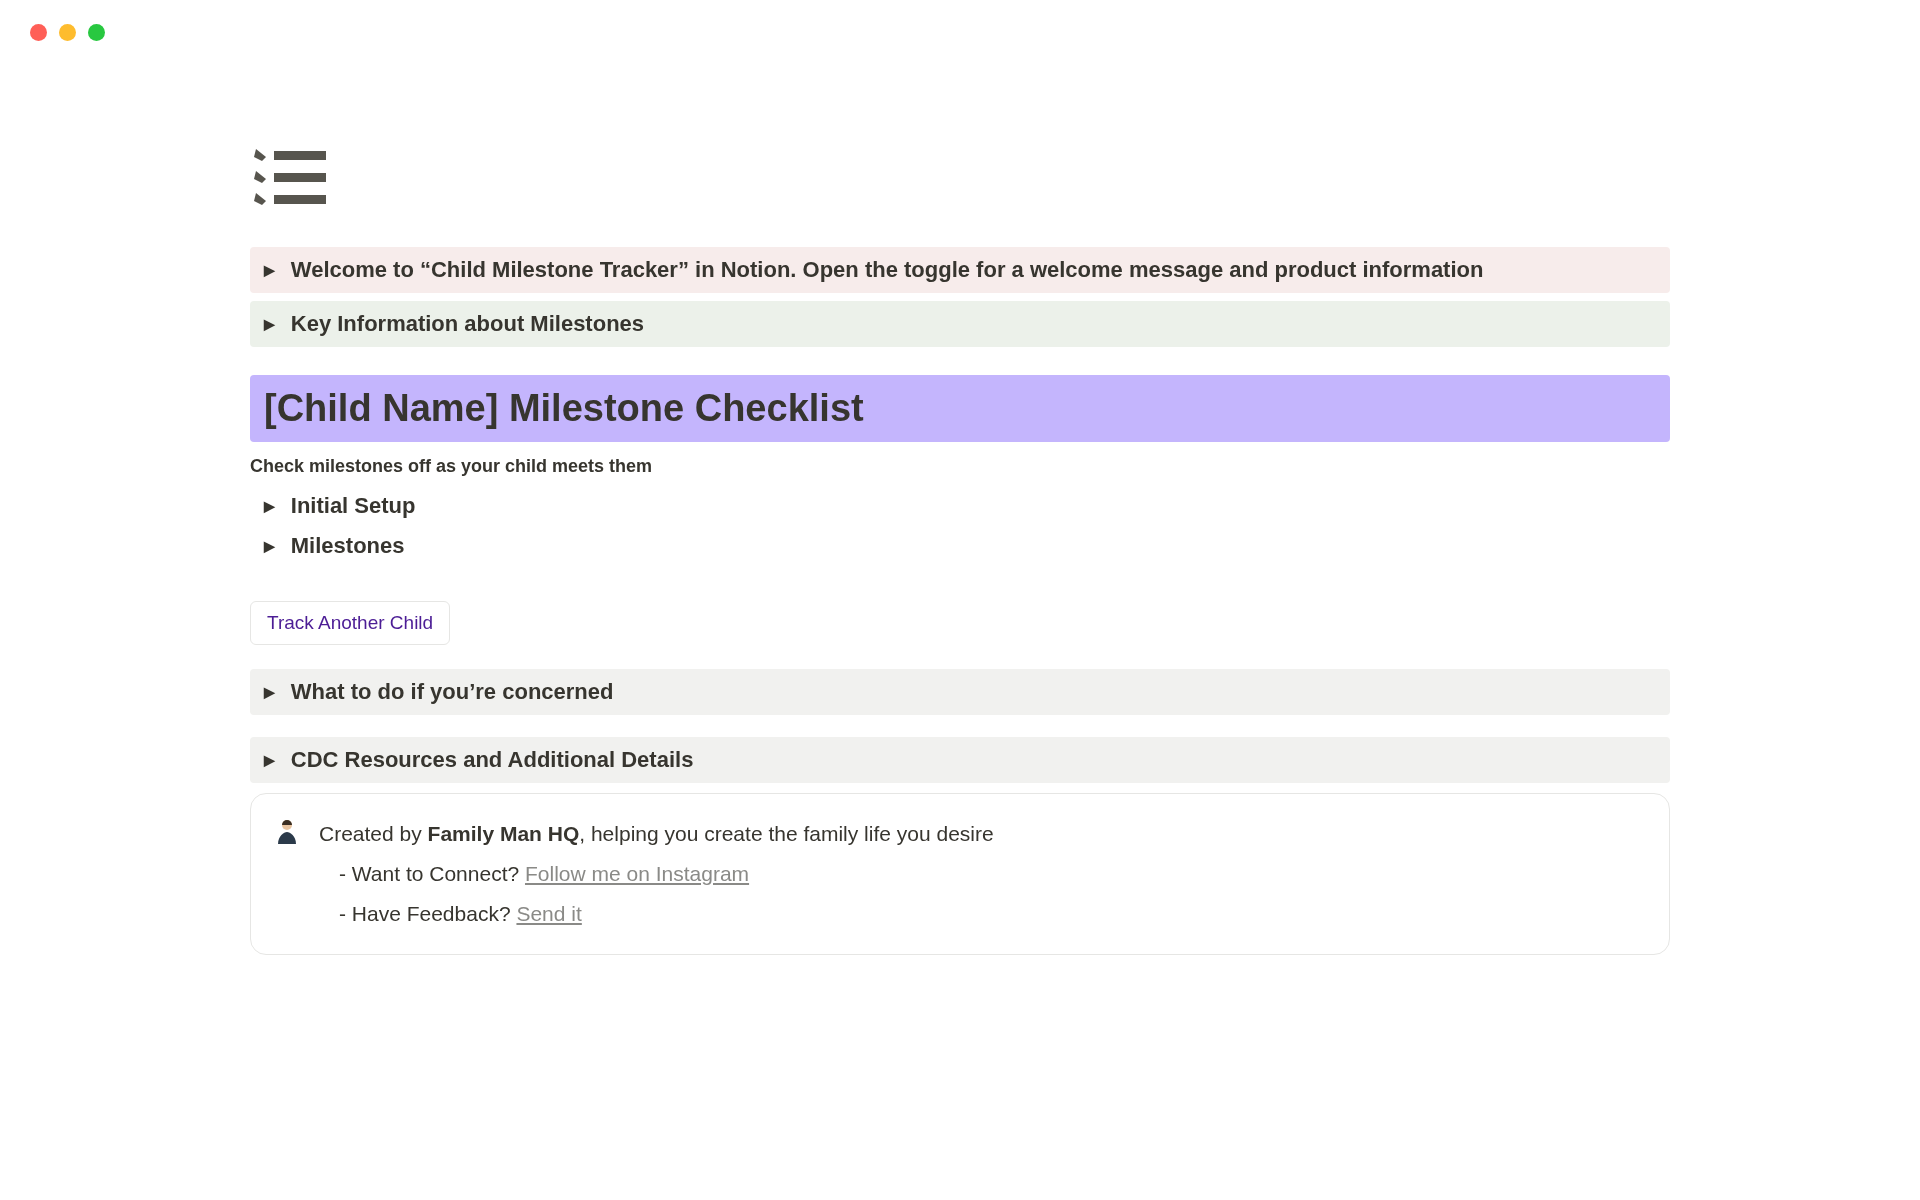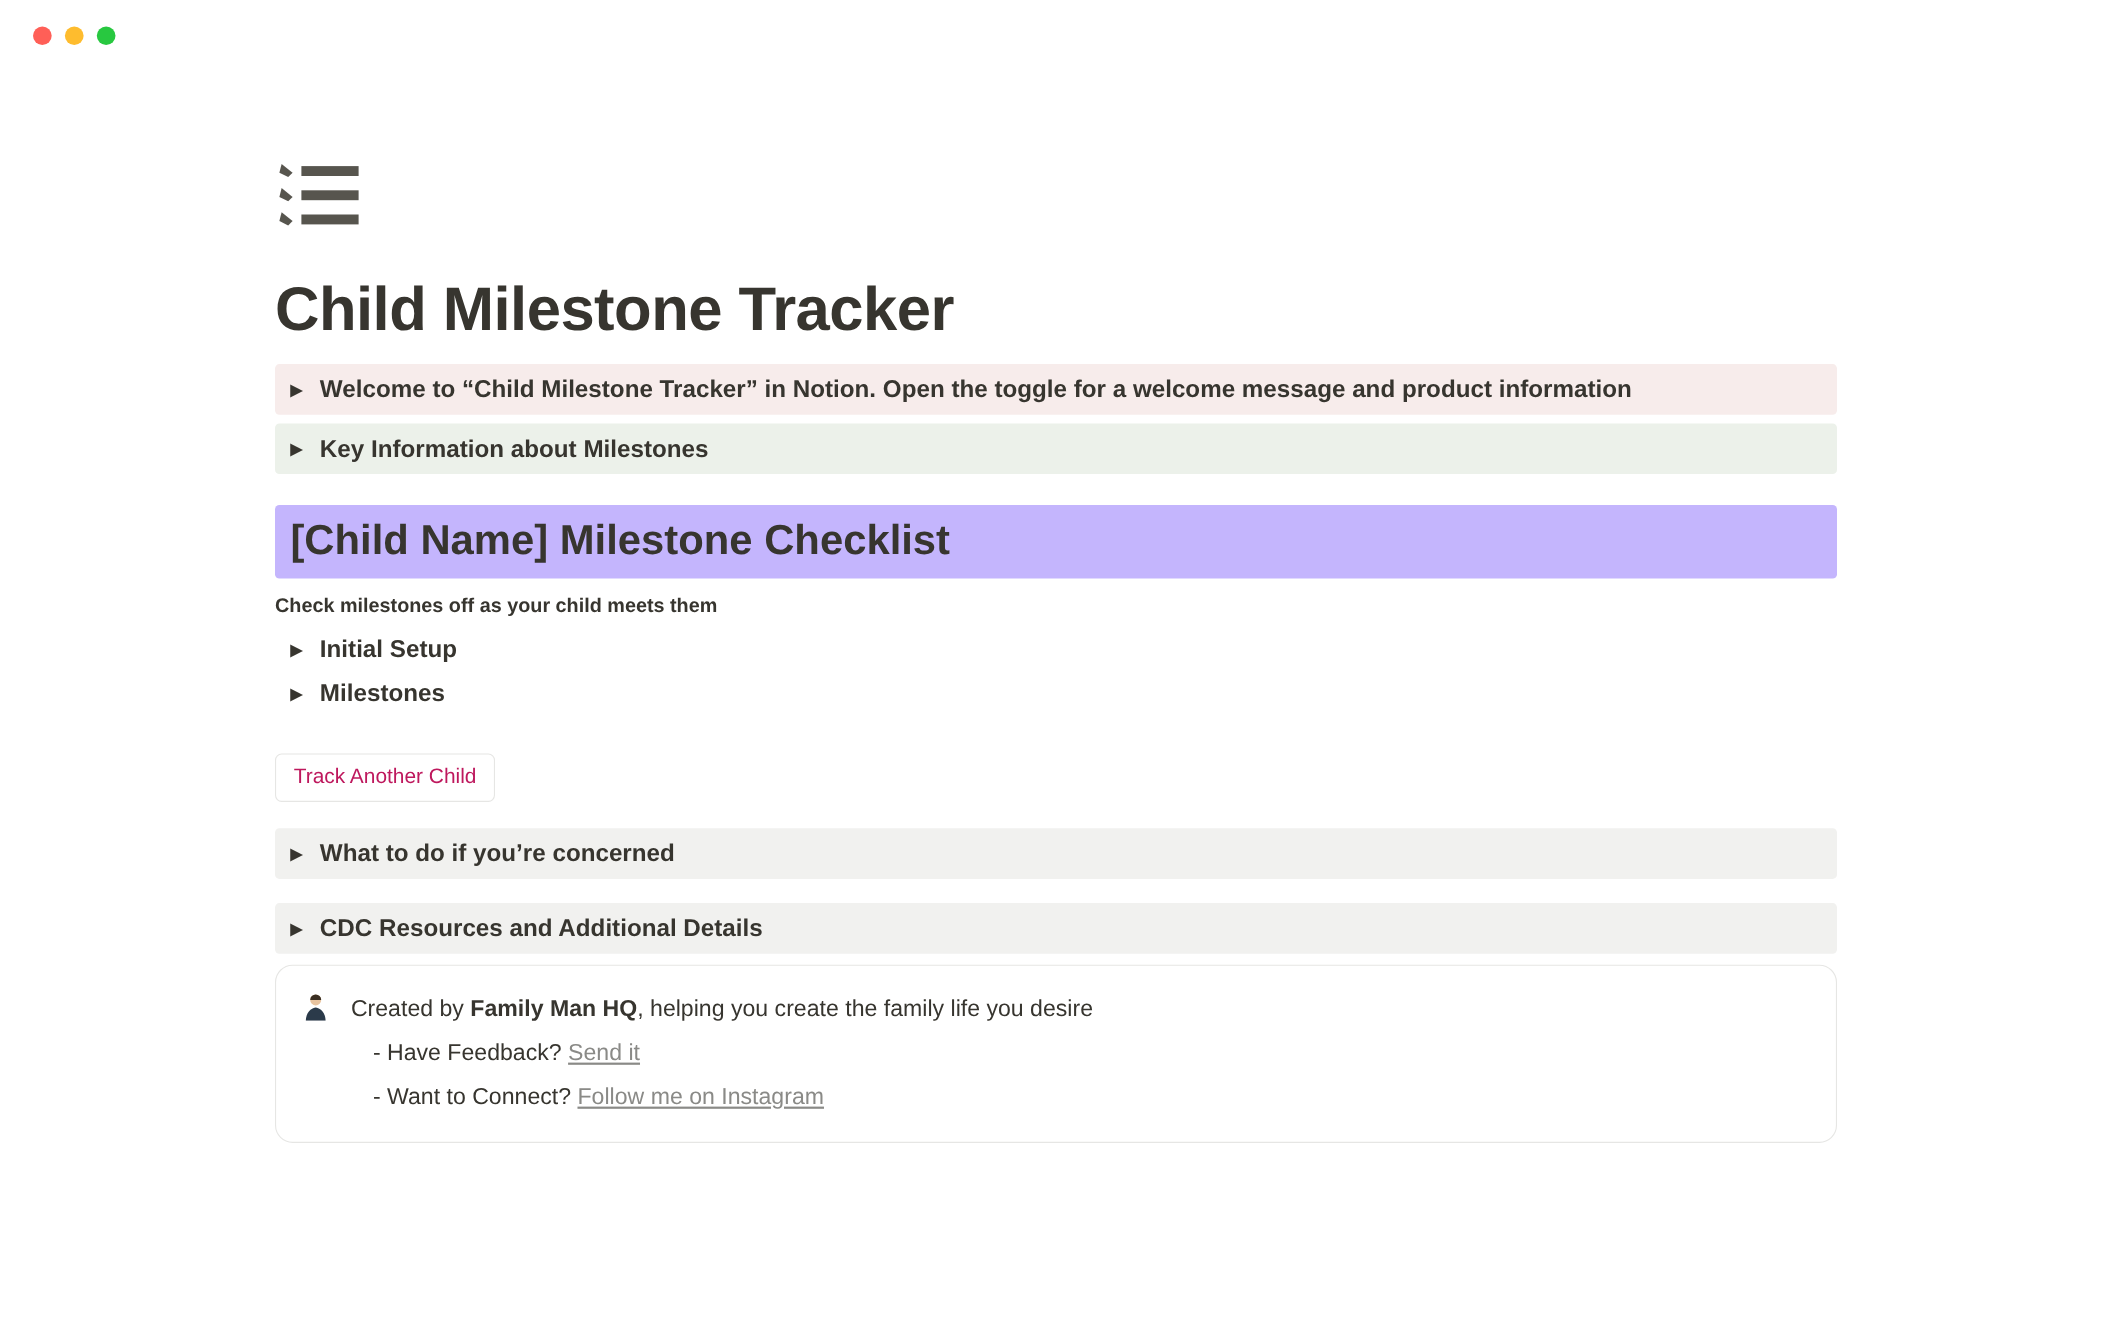--- a/index.html
+++ b/index.html
@@ -104,21 +104,21 @@
   }
 
   .spacer { height: 32px; }
 
   .button {
     display: inline-block;
     border: 1px solid #e6e6e4;
     border-radius: 6px;
     padding: 10px 16px;
     font-size: 19px;
-    color: #be185d;
+    color: #4c1d95;
     background: #fff;
     margin-bottom: 24px;
   }
 
   .callout {
     border: 1px solid #e6e6e4;
     border-radius: 16px;
     padding: 20px 22px;
     display: flex;
     gap: 18px;
@@ -164,21 +164,20 @@
         <path d="M6 8 l10 8 l-4 4 l-8 -4 z"></path>
         <rect x="24" y="10" width="52" height="9"></rect>
         <path d="M6 30 l10 8 l-4 4 l-8 -4 z"></path>
         <rect x="24" y="32" width="52" height="9"></rect>
         <path d="M6 52 l10 8 l-4 4 l-8 -4 z"></path>
         <rect x="24" y="54" width="52" height="9"></rect>
       </g>
     </svg>
   </div>
 
-  <h1 class="page-title">Child Milestone Tracker</h1>
 
 
   <div class="toggle-block toggle-pink">
     <span class="toggle-arrow">▶</span>
     <span>Welcome to “Child Milestone Tracker” in Notion. Open the toggle for a welcome message and product information</span>
   </div>
 
   <div class="toggle-block toggle-green">
     <span class="toggle-arrow">▶</span>
     <span>Key Information about Milestones</span>
@@ -222,21 +221,21 @@
         <circle cx="14" cy="9" r="5" fill="#e8c4a0"></circle>
         <path d="M14 4 a5 5 0 0 1 5 5 h-10 a5 5 0 0 1 5 -5" fill="#3a2e22"></path>
         <path d="M5 28 c0 -8 6 -12 9 -12 s9 4 9 12 z" fill="#2b3a4a"></path>
       </svg>
     </div>
     <div class="callout-body">
       <div>
         <span>Created by </span><span class="bold">Family Man HQ</span><span>, helping you create the family life you desire</span>
       </div>
       <div class="indent">
+        <span>- Want to Connect? </span><span class="link">Follow me on Instagram</span>
+      </div>
+      <div class="indent">
         <span>- Have Feedback? </span><span class="link">Send it</span>
       </div>
-      <div class="indent">
-        <span>- Want to Connect? </span><span class="link">Follow me on Instagram</span>
-      </div>
     </div>
   </div>
 
 </div>
 
 </body></html>

